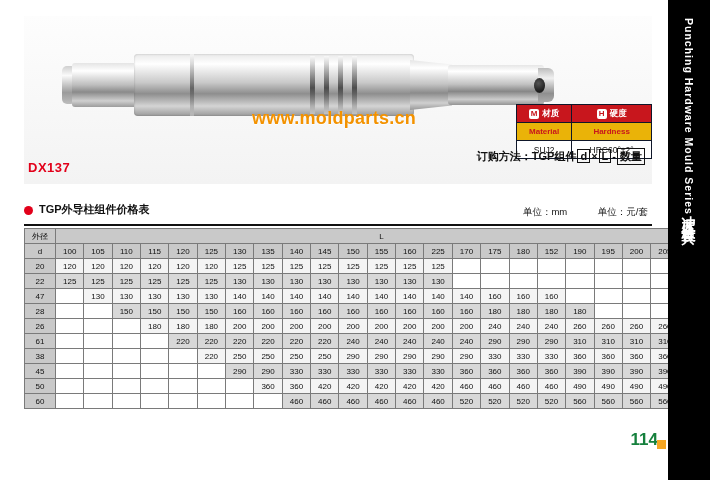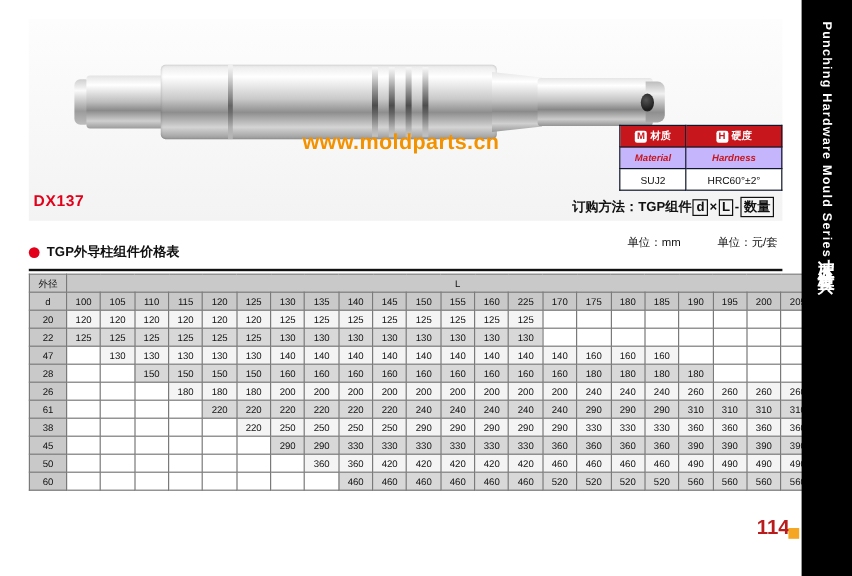--- a/index.html
+++ b/index.html
@@ -24,21 +24,21 @@
     writing-mode:vertical-rl;text-orientation:mixed;
     font-size:10.5px;letter-spacing:1px;font-weight:bold;white-space:nowrap;
   }
   .band-cn{
     position:absolute;left:50%;top:205px;transform:translateX(-50%);
     writing-mode:vertical-rl;text-orientation:upright;
     font-size:14px;letter-spacing:3px;font-weight:bold;white-space:nowrap;
   }
   .page-num{
     position:absolute;right:52px;bottom:30px;
-    font-size:17px;font-weight:bold;color:#b91c1c;
+    font-size:17px;font-weight:bold;color:#15803d;
   }
   .page-num-sq{
     position:absolute;right:44px;bottom:31px;
     width:9px;height:9px;background:#f5a623;
   }
 
   
   .photo{
     position:absolute;left:24px;top:16px;width:628px;height:168px;
     background:linear-gradient(180deg,#fdfdfd 0%,#f3f3f3 100%);
@@ -96,49 +96,49 @@
     letter-spacing:.3px;
   }
 
   
   .mh-table{
     position:absolute;left:516px;top:104px;width:136px;
     border-collapse:collapse;font-size:8.5px;
   }
   .mh-table td{border:1px solid #0f172a;text-align:center;padding:2px 0;height:13px;}
   .mh-head td{background:#c8161d;color:#fff;font-weight:bold;}
-  .mh-sub td{background:#c4b5fd;color:#c8161d;font-weight:bold;font-size:8px;font-style:italic;}
+  .mh-sub td{background:#eab308;color:#c8161d;font-weight:bold;font-size:8px;}
   .mh-val td{background:#fff;color:#111;font-size:8.5px;}
   .mh-badge{
     display:inline-block;background:#fff;color:#c8161d;
     width:10px;height:10px;line-height:10px;font-size:8px;
     border-radius:2px;margin-right:3px;font-weight:bold;
   }
 
   
   .code{
     position:absolute;left:28px;top:160px;
     color:#e2001a;font-size:13px;font-weight:bold;letter-spacing:.5px;
   }
   .order{
-    position:absolute;right:64px;top:164px;font-size:11px;color:#111;font-weight:bold;
+    position:absolute;right:64px;top:148px;font-size:11px;color:#111;font-weight:bold;
   }
   .order .box{
     display:inline-block;border:1px solid #111;padding:0 2px;margin:0 1px;font-weight:bold;
   }
 
   .sect{
     position:absolute;left:24px;top:202px;font-size:11px;font-weight:bold;color:#111;
   }
   .sect .dot{
     display:inline-block;width:9px;height:9px;border-radius:50%;
     background:#e2001a;margin-right:6px;vertical-align:middle;
   }
   .units{
-    position:absolute;right:62px;top:196px;font-size:9.5px;color:#111;
+    position:absolute;right:62px;top:206px;font-size:9.5px;color:#111;
   }
   .units span{margin-left:28px;}
   .hr{
     position:absolute;left:24px;top:224px;width:628px;height:2px;background:#111;
   }
 
   
   .tbl-wrap{position:absolute;left:24px;top:228px;width:628px;}
   table.price{border-collapse:collapse;width:684px;font-size:8px;}
   table.price td,table.price th{
@@ -227,21 +227,21 @@
             <td class="hdr-d">135</td>
             <td class="hdr-d">140</td>
             <td class="hdr-d">145</td>
             <td class="hdr-d">150</td>
             <td class="hdr-d">155</td>
             <td class="hdr-d">160</td>
             <td class="hdr-d">225</td>
             <td class="hdr-d">170</td>
             <td class="hdr-d">175</td>
             <td class="hdr-d">180</td>
-            <td class="hdr-d">185</td>
+            <td class="hdr-d">152</td>
             <td class="hdr-d">190</td>
             <td class="hdr-d">195</td>
             <td class="hdr-d">200</td>
             <td class="hdr-d">205</td>
             <td class="hdr-d">210</td>
           </tr>
           <tr>
             <td class="col-d">20</td>
             <td class="band-white">120</td>
             <td class="band-white">120</td>

